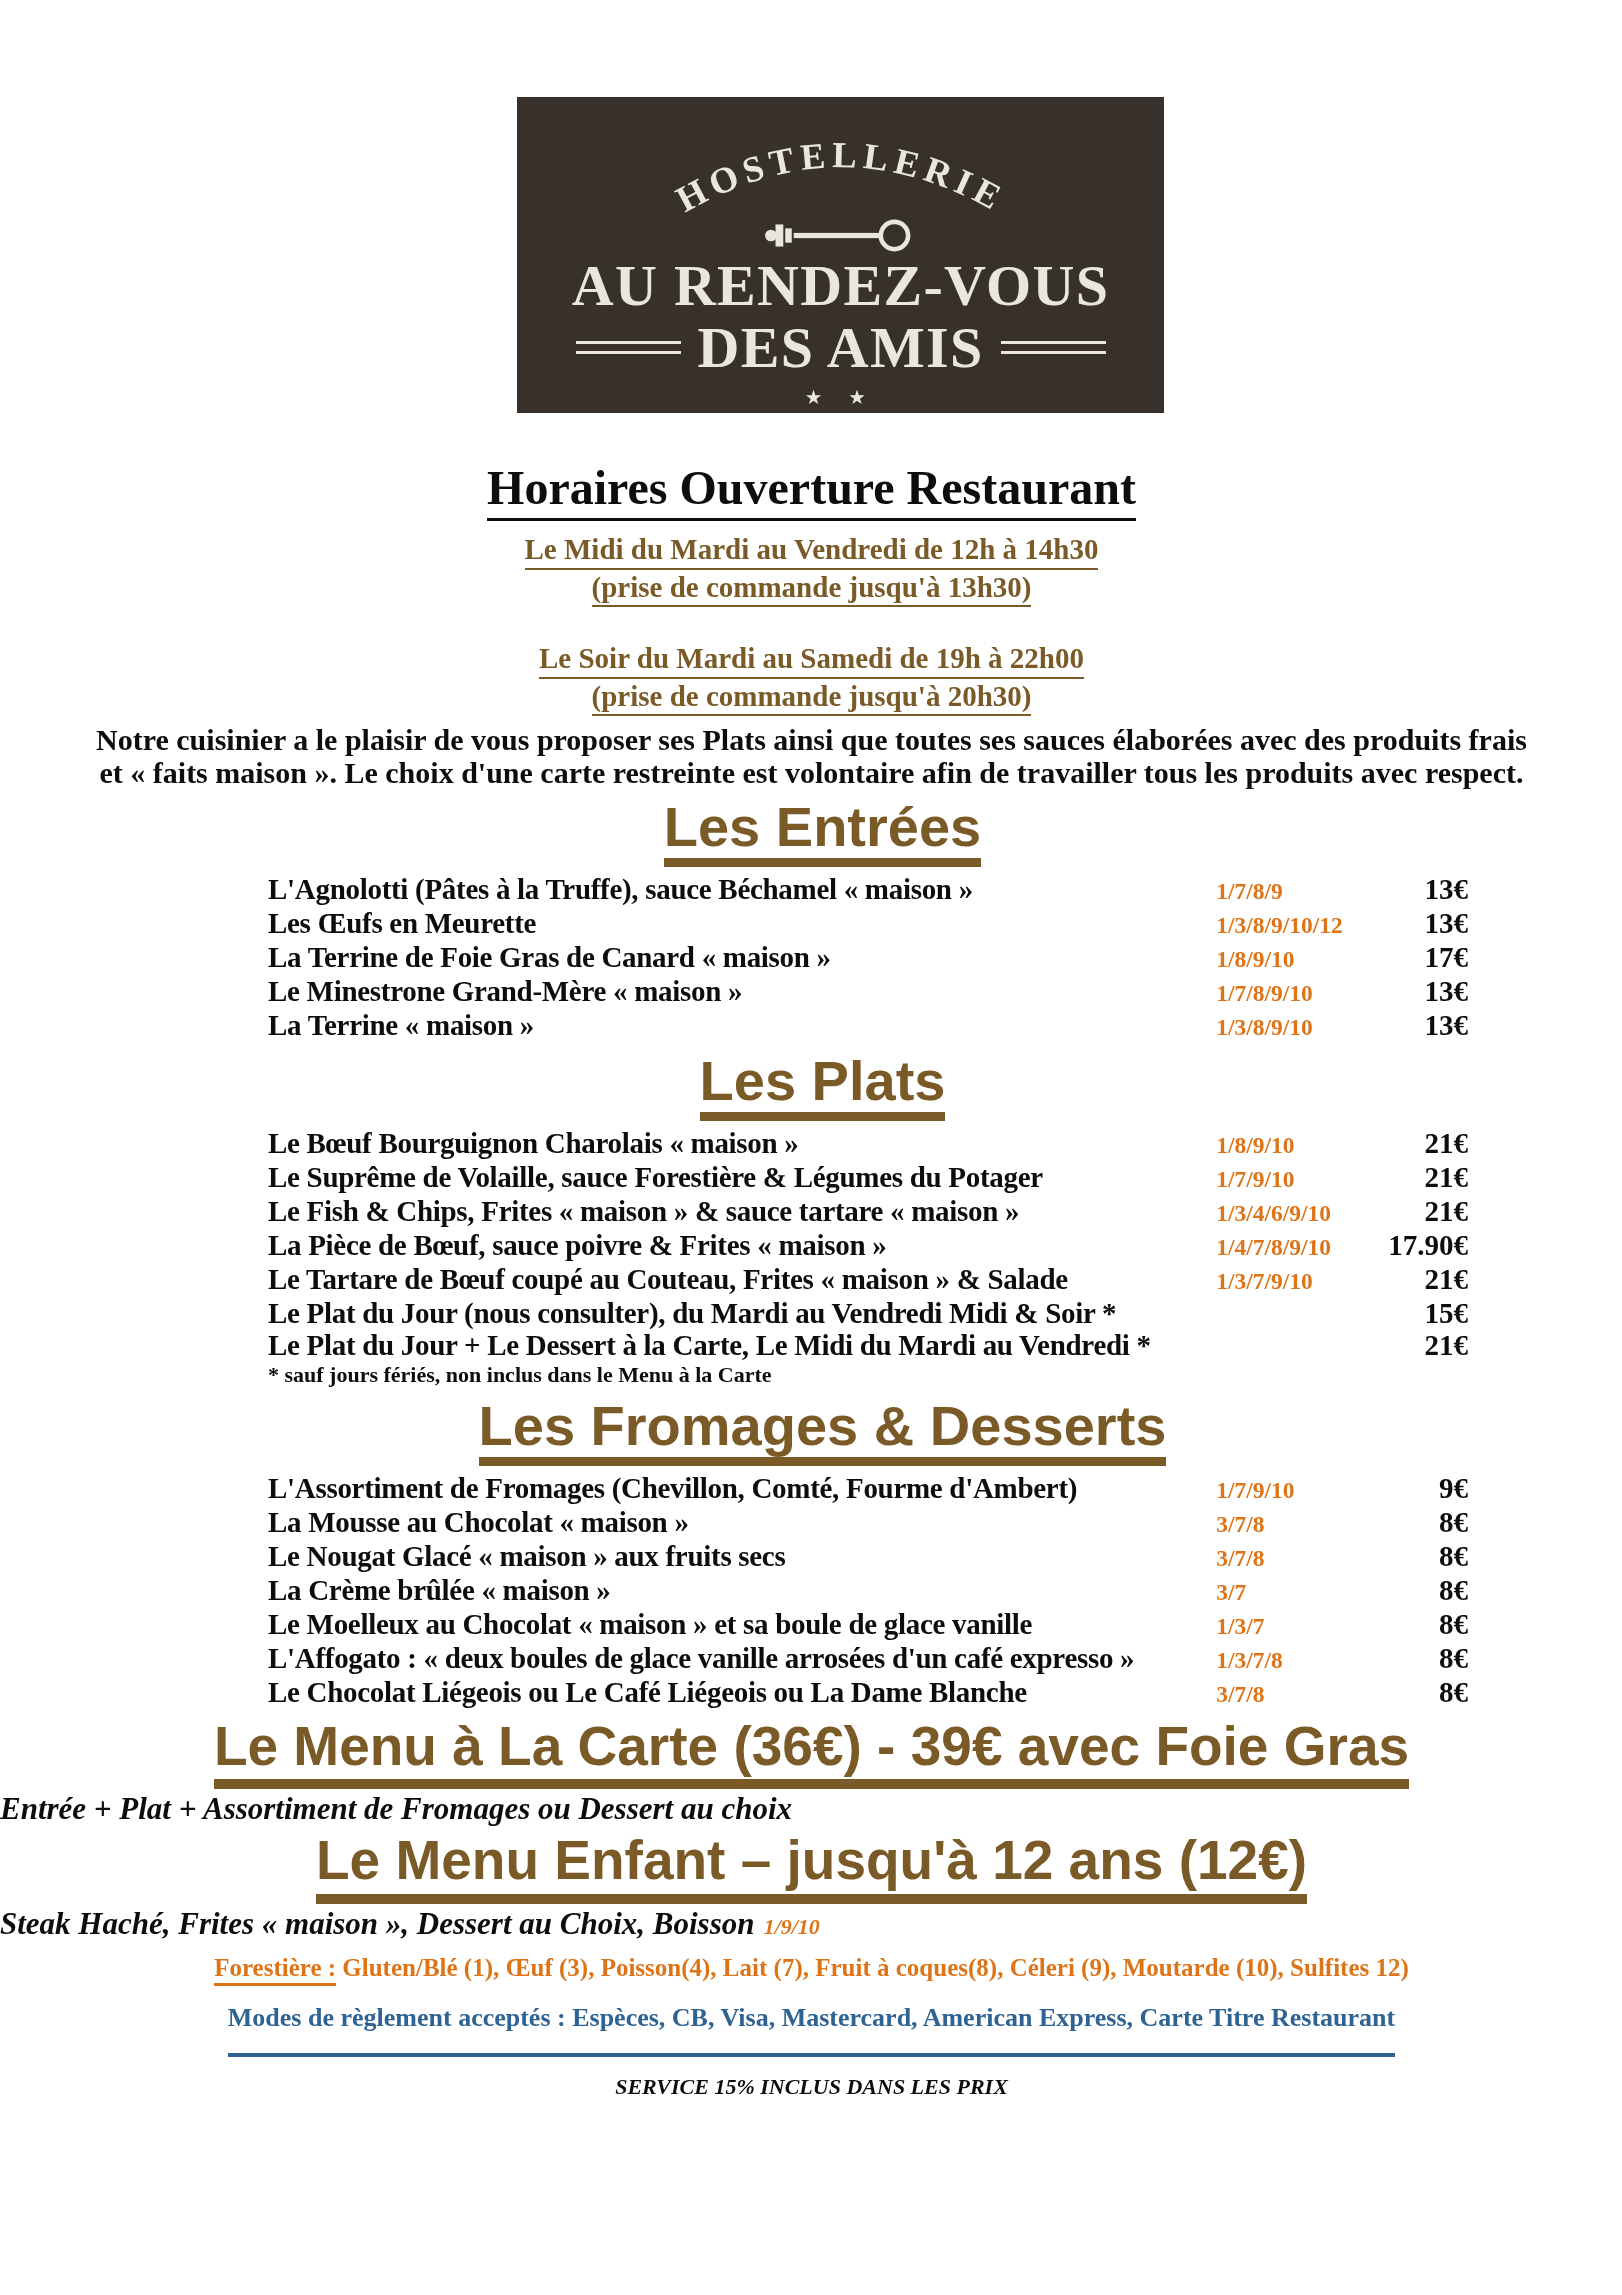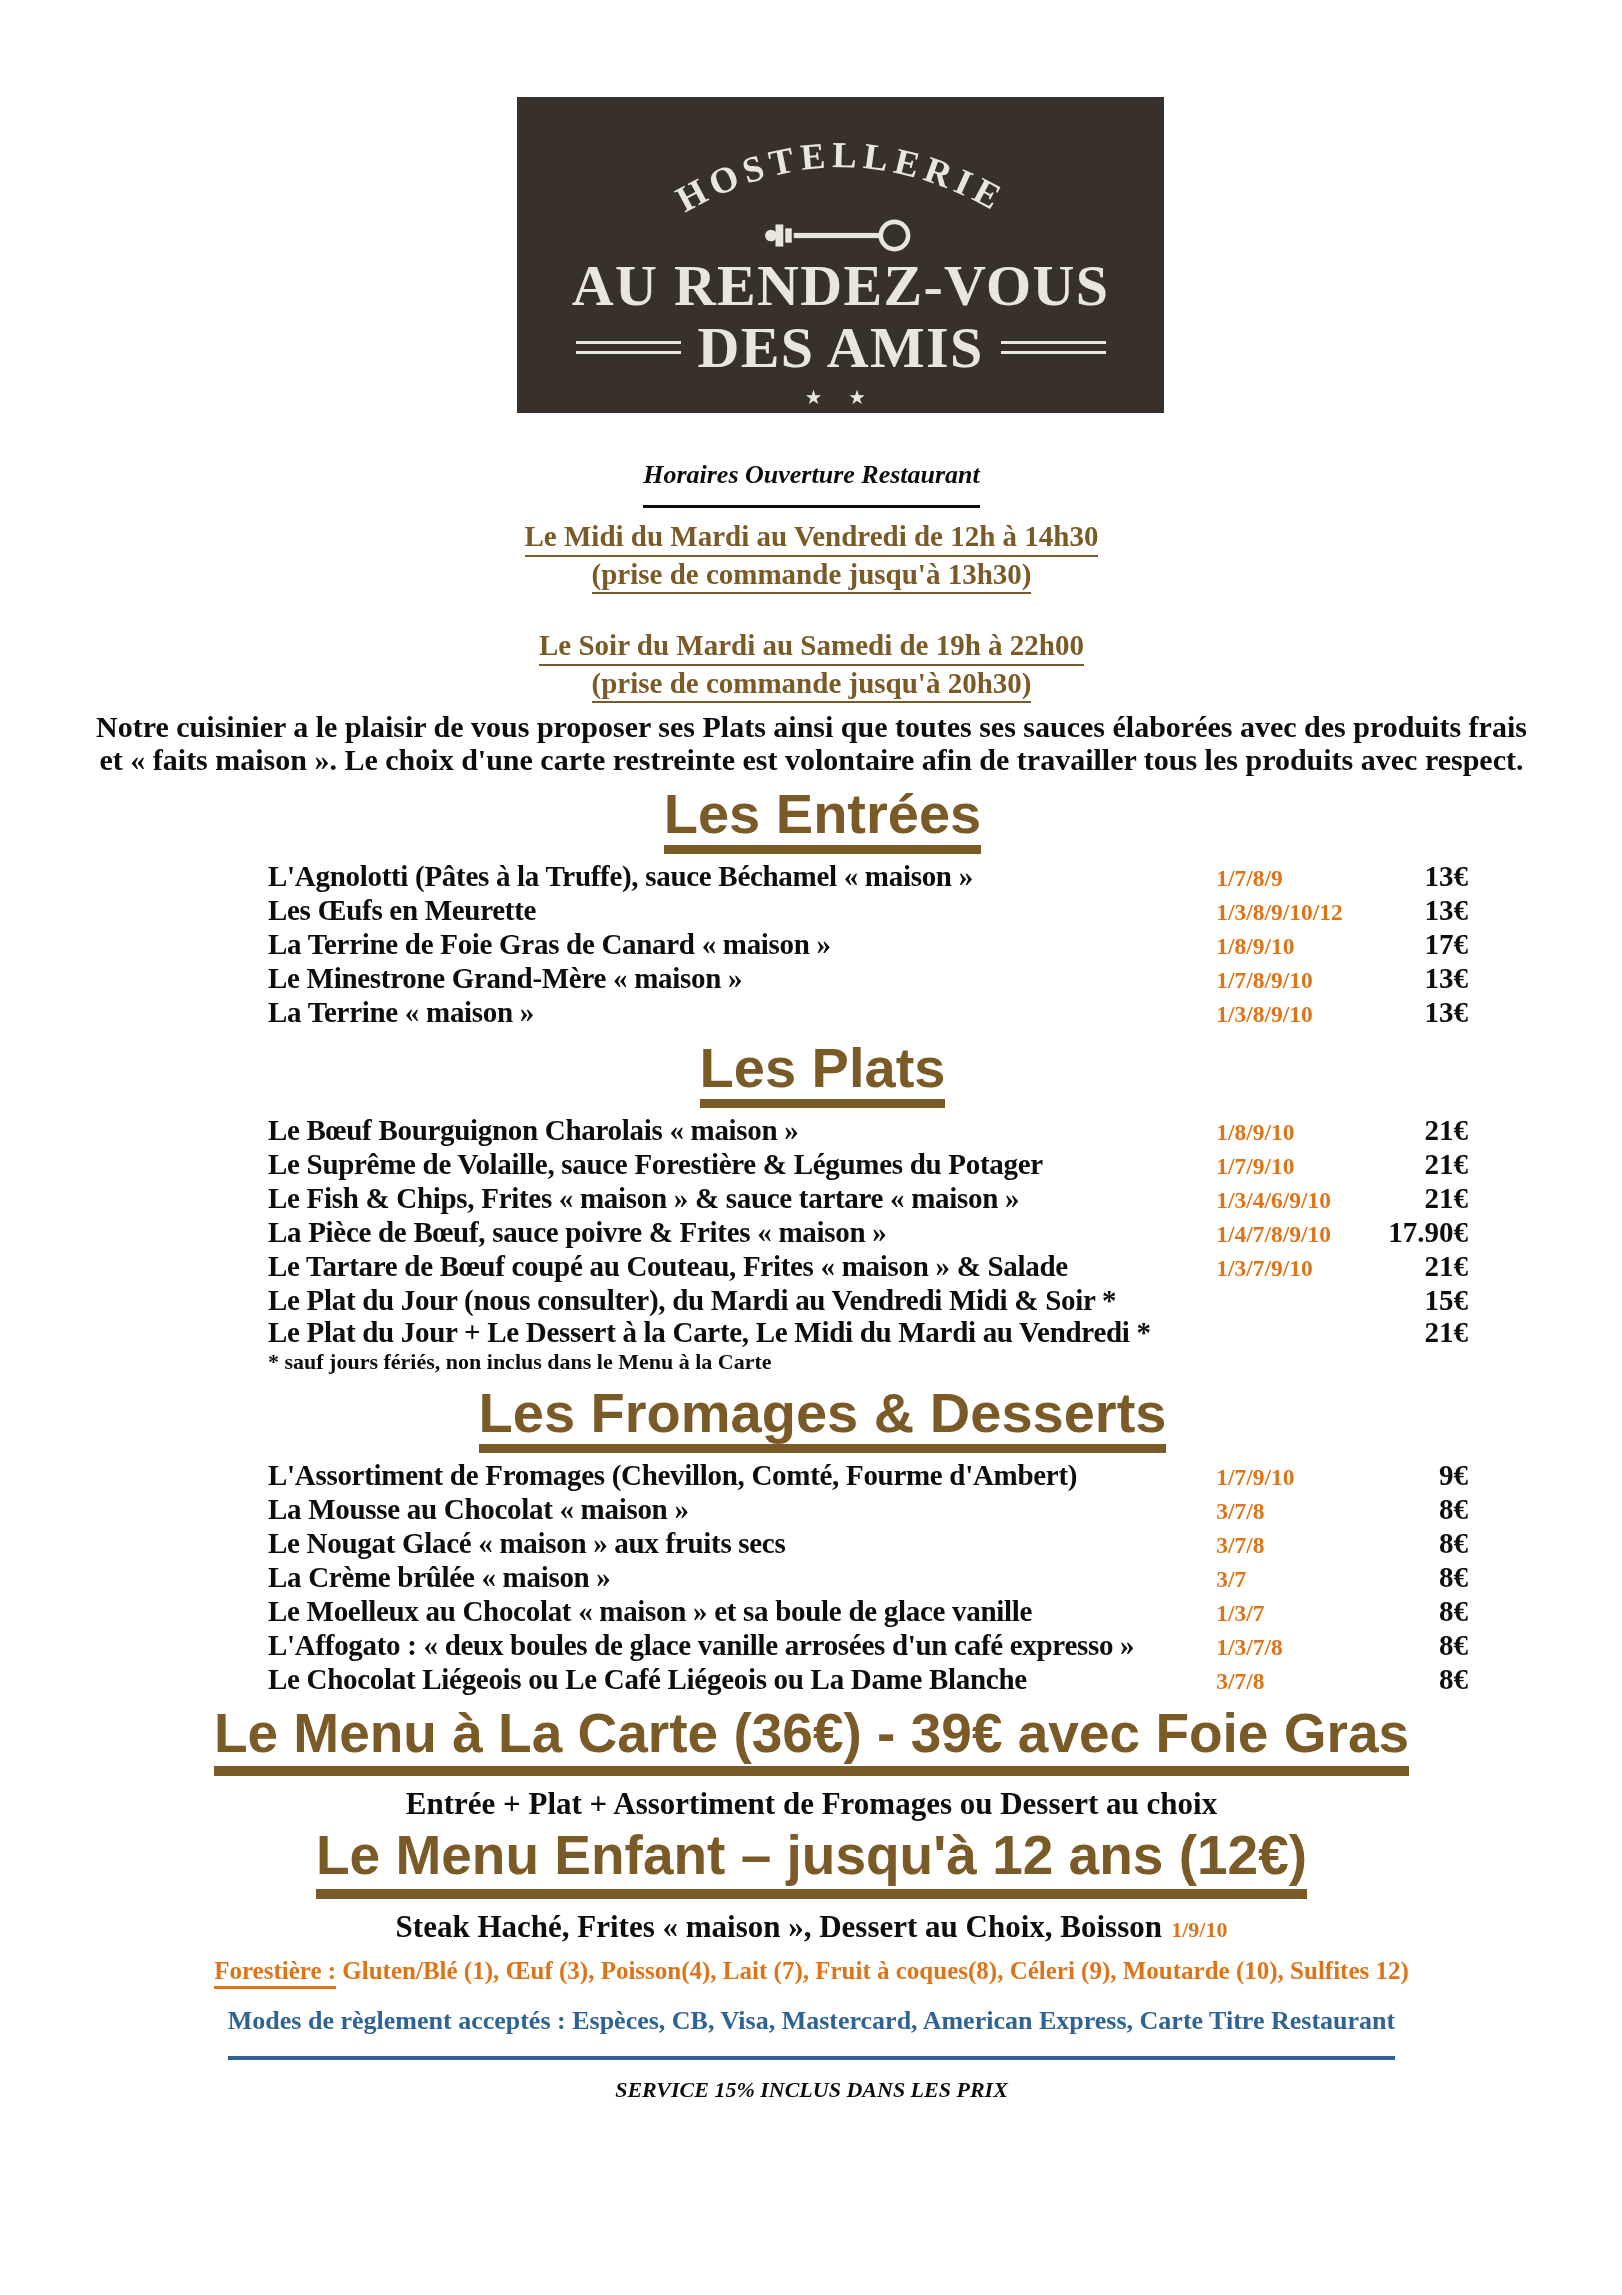--- a/index.html
+++ b/index.html
@@ -38,22 +38,22 @@
   .logo-name2{font-size:58px;font-weight:bold;letter-spacing:1.3px;line-height:1.0;white-space:nowrap;}
   .logo-rule{width:105px;height:12.4px;border-top:3.9px solid var(--logo_fg);border-bottom:3.9px solid var(--logo_fg);}
   .logo-stars{font-size:19.6px;letter-spacing:10.5px;margin-top:9.2px;}
 
   
   .center{text-align:center;}
   .u-brown{display:inline-block;border-bottom:2.6px solid var(--brown);padding-bottom:1.3px;}
 
   .hours-title-wrap{margin-top:47px;}
   .hours-title{
-    font-size:26px;font-weight:bold;font-style:italic;color:var(--ink);
-    display:inline-block;border-bottom:3.3px solid var(--ink);padding-bottom:15px;
+    font-size:48px;font-weight:bold;color:var(--ink);
+    display:inline-block;border-bottom:3.3px solid var(--ink);padding-bottom:3px;
   }
   .hours-blocks{margin-top:11px;}
   .hours-block{margin-top:0;}
   .hours-block + .hours-block{margin-top:34px;}
   .hours-line{text-align:center;line-height:1.18;}
   .hours-line span{font-size:29px;font-weight:bold;color:var(--brown);}
 
   .atelier-title{margin-top:19.6px;font-size:50px;font-weight:bold;text-align:center;letter-spacing:0px;}
   .intro{
     margin:7.8px auto 0;max-width:1438px;text-align:center;
@@ -79,21 +79,21 @@
   
   .menu-block{margin-top:9.2px;}
   .menu-title-wrap{margin-top:6.5px;}
   .menu-title{
     display:inline-block;
     font-family:"Liberation Sans","DejaVu Sans",sans-serif;
     font-size:55px;font-weight:bold;color:var(--brown);line-height:0.98;
     border-bottom:10.5px solid var(--brown);padding-bottom:5.2px;
     white-space:nowrap;
   }
-  .menu-subtitle{margin-top:12px;text-align:center;font-size:31px;font-weight:bold;line-height:1.05;}
+  .menu-subtitle{margin-top:4px;font-size:31px;font-weight:bold;line-height:1.05;font-style:italic;}
   .sub-allerg{font-size:22px;padding-left:9.2px;}
 
   
   .allergens-line{margin-top:14.4px;text-align:center;font-size:25px;font-weight:bold;color:var(--orange);line-height:1.1;}
   .allergens-label{display:inline-block;border-bottom:3.9px solid var(--orange);padding-bottom:1.3px;}
   .payment-wrap{margin-top:17px;text-align:center;}
   .payment{
     display:inline-block;font-size:26px;font-weight:bold;color:var(--blue);
     border-bottom:4.6px solid var(--blue);padding-bottom:20px;white-space:nowrap;
   }

